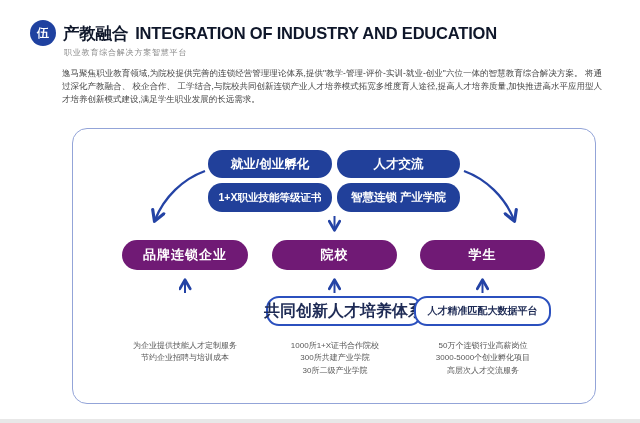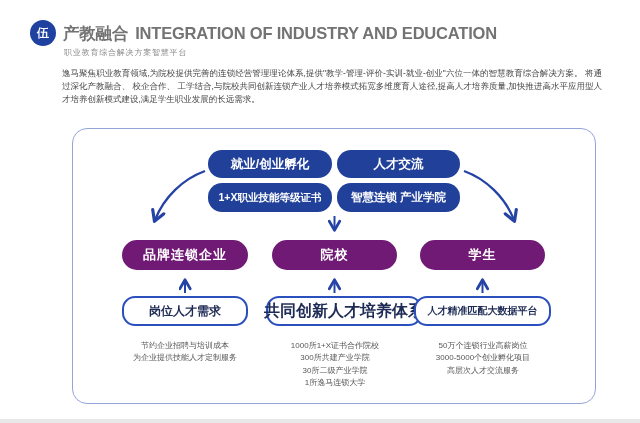--- a/index.html
+++ b/index.html
@@ -9,21 +9,21 @@
     position:relative; width:640px; height:423px; background:#fff; overflow:hidden;
   }
   
   .badge{
     position:absolute; left:30px; top:20px; width:26px; height:26px;
     background:#1f41a0; border-radius:50%; color:#fff; font-size:12px; font-weight:700;
     display:flex; align-items:center; justify-content:center;
   }
   .title{
     position:absolute; left:63px; top:23px; font-size:16.5px; font-weight:700;
-    color:#737373; letter-spacing:-0.2px; white-space:nowrap;
+    color:#0f172a; letter-spacing:-0.2px; white-space:nowrap;
   }
   .title .zh{ margin-right:7px; }
   .subtitle{
     position:absolute; left:64px; top:47px; font-size:8px; color:#8c8c8c; letter-spacing:0.8px;
   }
   .intro{
     position:absolute; left:62px; top:67px; width:540px;
     font-size:8.5px; line-height:12.8px; color:#474747; text-align:justify;
   }
   
@@ -109,33 +109,31 @@
     <path d="M 334.5 216 L 334.5 229" fill="none" stroke="#2443a5" stroke-width="2" marker-end="url(#ah)"></path>
     <path d="M 185 293 L 185 281" fill="none" stroke="#2443a5" stroke-width="2" marker-end="url(#ah)"></path>
     <path d="M 334.5 293 L 334.5 281" fill="none" stroke="#2443a5" stroke-width="2" marker-end="url(#ah)"></path>
     <path d="M 482.5 293 L 482.5 281" fill="none" stroke="#2443a5" stroke-width="2" marker-end="url(#ah)"></path>
   </svg>
 
   <div class="btn b1">品牌连锁企业</div>
   <div class="btn b2">院校</div>
   <div class="btn b3">学生</div>
 
-  <div class="fbox f1">岗位人才需求</div>
   <div class="fbox f2">共同创新人才培养体系</div>
   <div class="fbox f3">人才精准匹配大数据平台</div>
 
   <div class="details d1">
+    <div>为企业提供技能人才定制服务</div>
     <div>节约企业招聘与培训成本</div>
-    <div>为企业提供技能人才定制服务</div>
   </div>
   <div class="details d2">
     <div>1000所1+X证书合作院校</div>
     <div>300所共建产业学院</div>
     <div>30所二级产业学院</div>
-    <div>1所逸马连锁大学</div>
   </div>
   <div class="details d3">
     <div>50万个连锁行业高薪岗位</div>
     <div>3000-5000个创业孵化项目</div>
     <div>高层次人才交流服务</div>
   </div>
 
   <div class="bottom-strip"></div>
 </div>
 

